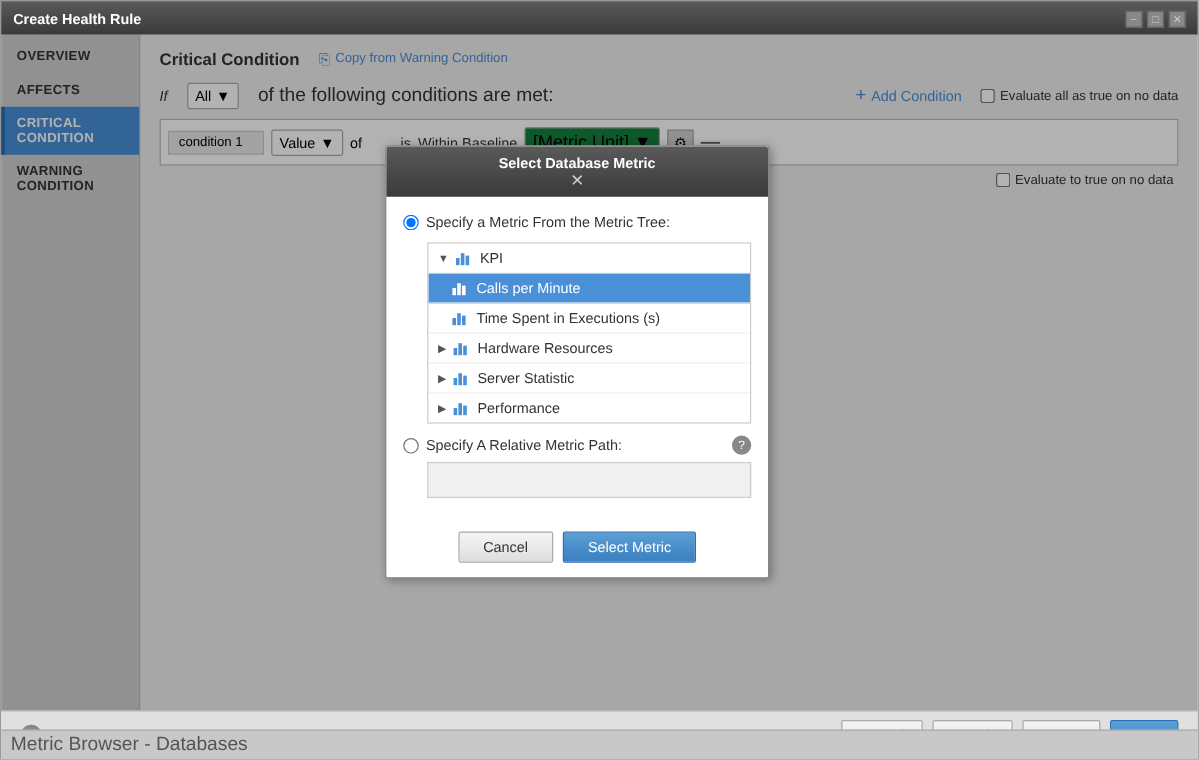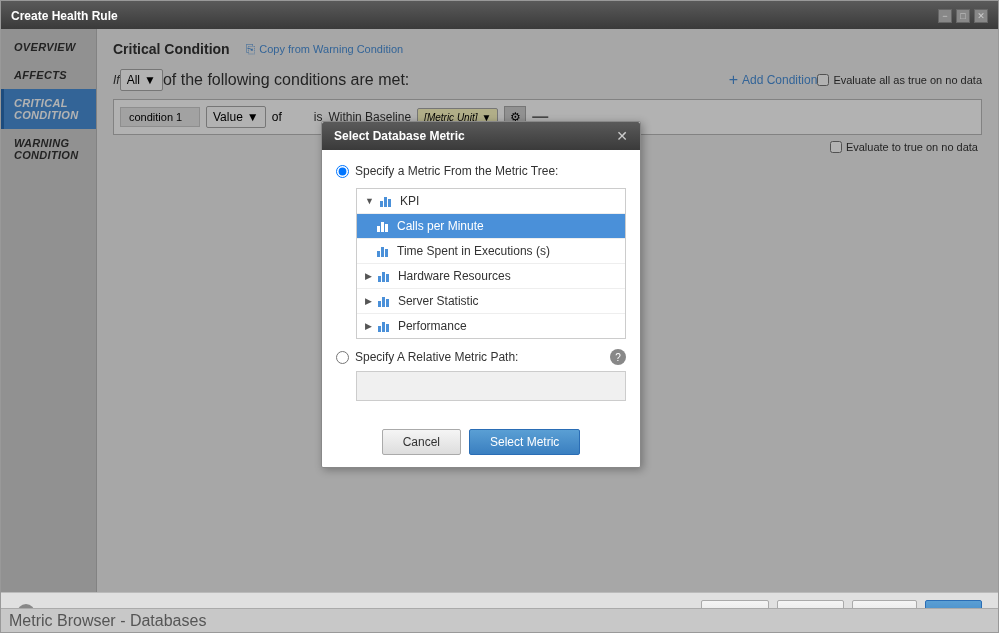--- a/index.html
+++ b/index.html
@@ -56,25 +56,24 @@
     }
 
     
     .window-body {
       display: flex;
       height: calc(100% - 28px - 40px);
     }
 
     
     .sidebar {
-      width: 96px;
+      width: 116px;
       background: #d0d0d0;
       border-right: 1px solid #bbb;
       padding-top: 4px;
-      font-style: italic;
     }
     .sidebar-item {
       padding: 8px 10px;
       cursor: pointer;
       font-size: 11px;
       color: #333;
       font-weight: bold;
       text-transform: uppercase;
       letter-spacing: 0.3px;
       border-left: 3px solid transparent;
@@ -115,21 +114,21 @@
       gap: 4px;
     }
     .copy-link-icon {
       font-size: 12px;
     }
 
     
     .condition-row {
       display: flex;
       align-items: center;
-      gap: 0;
+      gap: 16px;
       margin-bottom: 8px;
     }
     .if-label {
       font-size: 12px;
       color: #333;
       font-style: italic;
     }
     .select-box {
       border: 1px solid #aaa;
       background: white;
@@ -197,25 +196,24 @@
     }
     .of-text {
       font-size: 12px;
     }
     .baseline-text {
       font-size: 12px;
       color: #333;
     }
     .metric-unit-select {
       border: 1px solid #aaa;
-      background: #fef9c3;
+      background: #15803d;
       padding: 3px 6px;
-      font-size: 10px;
+      font-size: 15px;
       min-width: 80px;
-      font-style: italic;
     }
     .gear-btn {
       background: #d0d0d0;
       border: 1px solid #aaa;
       width: 22px;
       height: 22px;
       cursor: pointer;
       display: flex;
       align-items: center;
       justify-content: center;
@@ -323,25 +321,26 @@
       width: 320px;
       background: white;
       border: 1px solid #888;
       box-shadow: 2px 2px 8px rgba(0,0,0,0.3);
       z-index: 20;
       border-radius: 2px;
     }
     .modal-header {
       background: linear-gradient(to bottom, #5a5a5a, #3a3a3a);
       color: white;
-      padding: 7px 12px;
+      padding: 7px 0;
       display: flex;
       align-items: center;
       justify-content: space-between;
       border-radius: 2px 2px 0 0;
+      flex-direction: column;
     }
     .modal-title {
       font-size: 12px;
       font-weight: bold;
     }
     .modal-close {
       color: #ccc;
       cursor: pointer;
       font-size: 14px;
       background: none;

